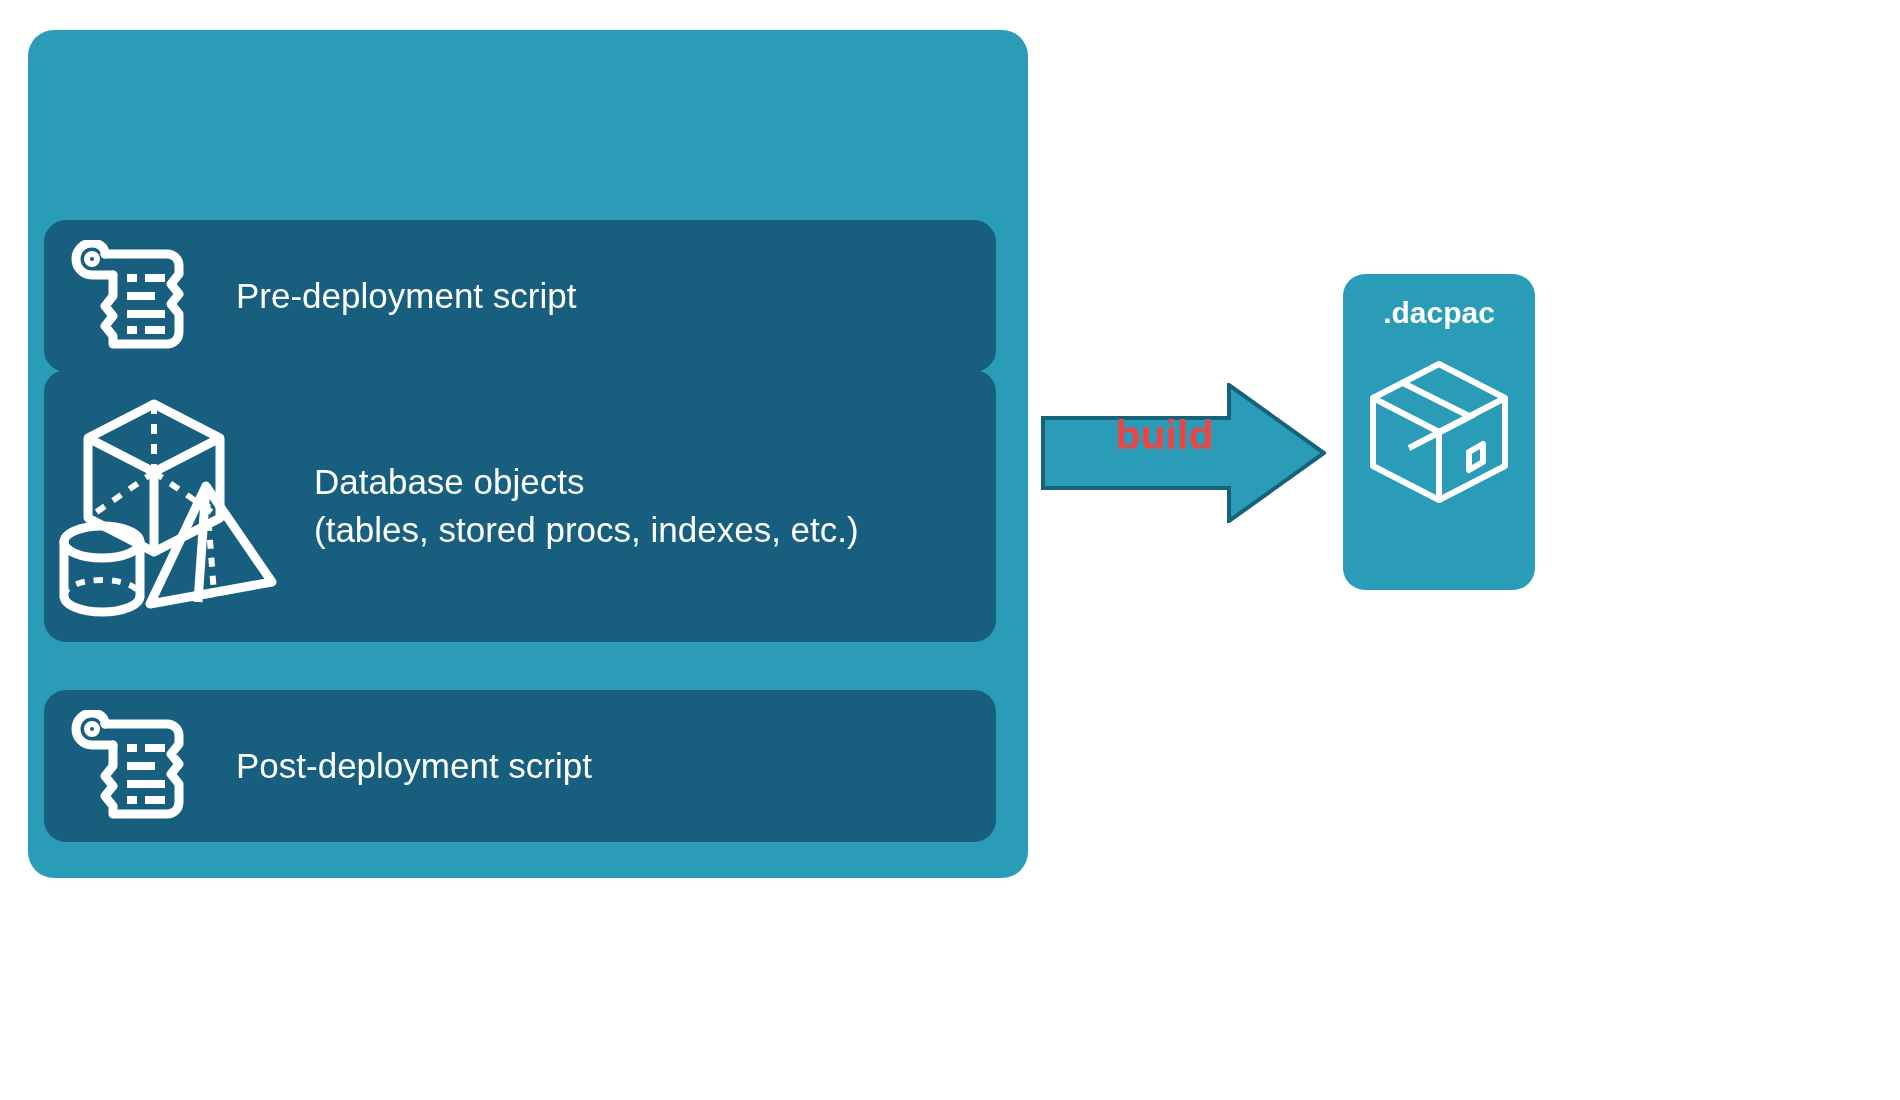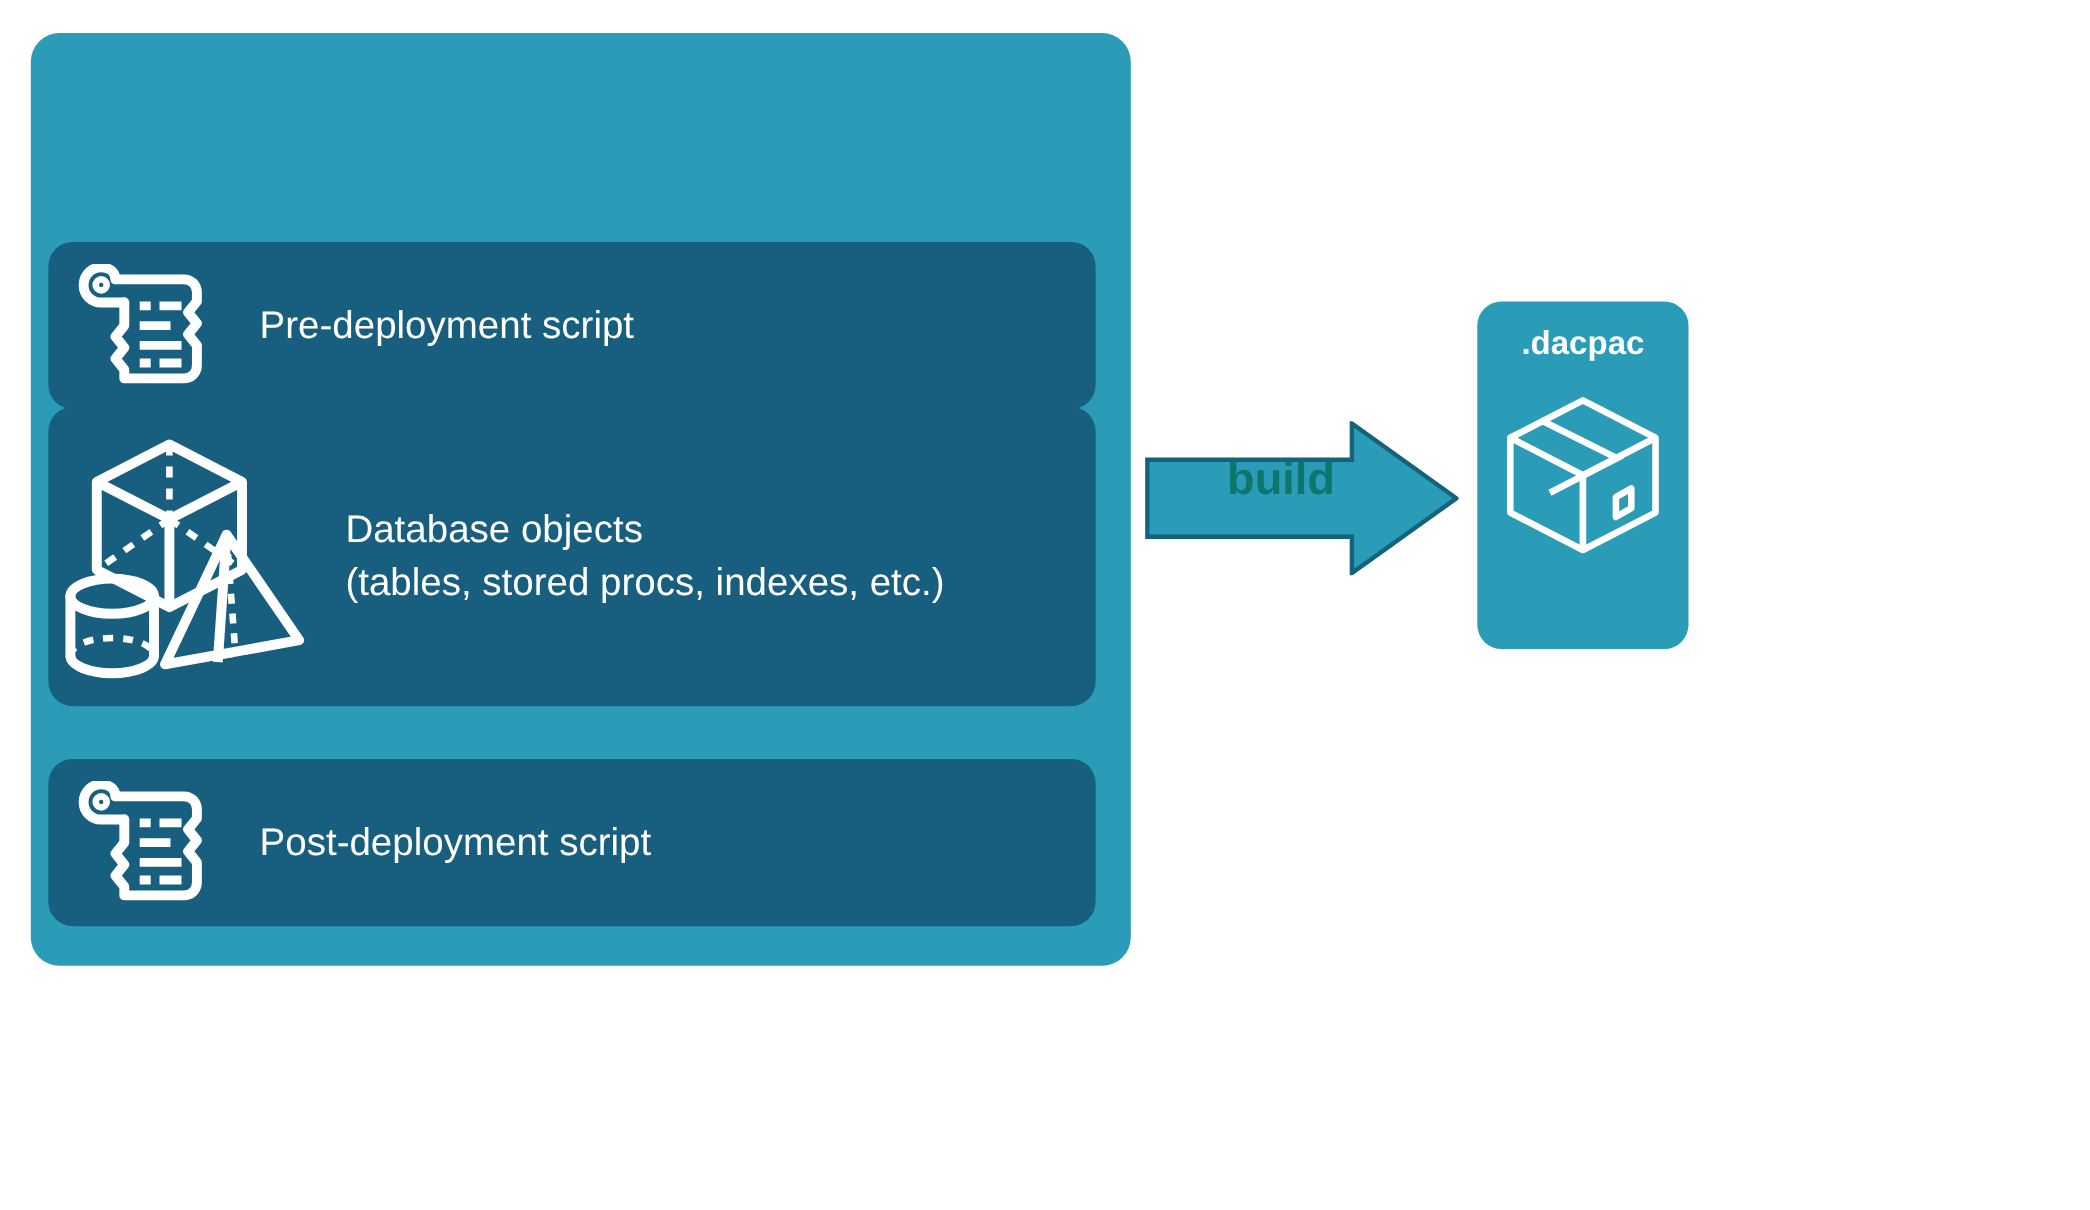--- a/index.html
+++ b/index.html
@@ -97,21 +97,21 @@
     top: 383px;
     width: 285px;
     height: 140px;
   }
   .build-text {
     position: absolute;
     left: 1072px;
     top: 415px;
     width: 185px;
     text-align: center;
-    color: #0f766e;
+    color: #ef4444;
     font-size: 41px;
     font-weight: bold;
     line-height: 1;
     font-family: "Liberation Sans", sans-serif;
   }
 
   
   .dacpac-card {
     position: absolute;
     left: 1343px;

